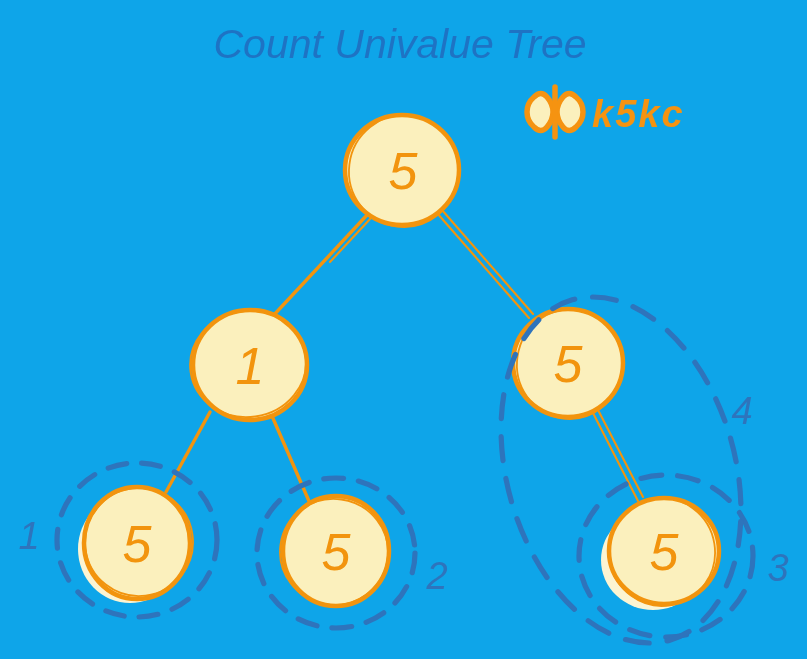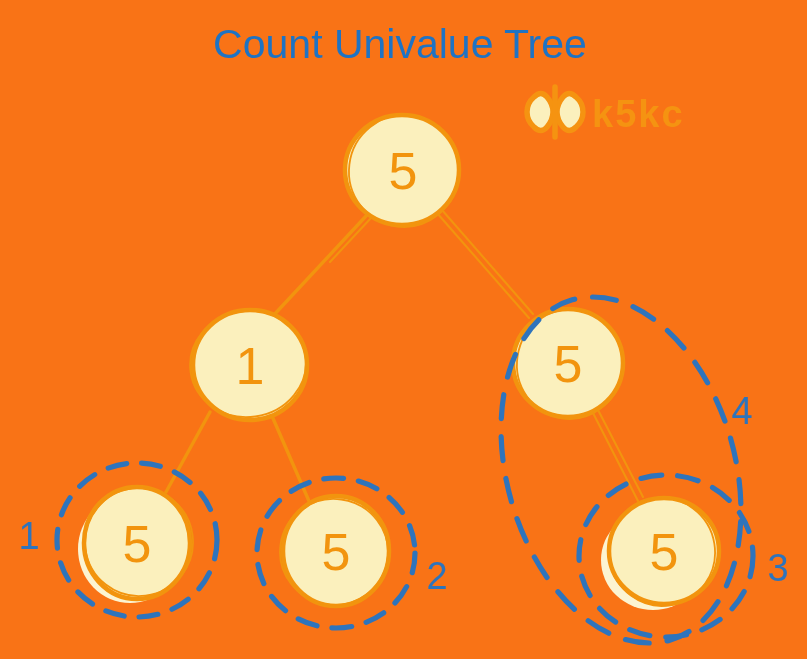--- a/index.html
+++ b/index.html
@@ -1,16 +1,16 @@
 <!DOCTYPE html>
 <html style="--title-blue: #1E73C4; --annotation-blue: #2E74BC; --node-stroke-orange: #F2940E; --node-fill-yellow: #FBF0BD; --node-fill-pale: #FCF4D2; --logo-orange: #F59311;"><head>
 <meta charset="utf-8">
 <style>
   html, body { margin: 0; padding: 0; background: #ffffff; }
-  .canvas { position: relative; width: 807px; height: 659px; background: #f97316; overflow: hidden; }
+  .canvas { position: relative; width: 807px; height: 659px; background: #0ea5e9; overflow: hidden; font-style: italic; }
   svg { display: block; }
   text { font-family: "Liberation Sans", sans-serif; }
 
   .title        { fill: var(--title-blue); font-size: 41px; text-anchor: middle; }
   .logo-shape   { fill: var(--node-fill-yellow); stroke: var(--logo-orange); stroke-width: 5.5; stroke-linejoin: round; }
   .logo-line    { stroke: var(--logo-orange); stroke-width: 5.5; stroke-linecap: round; }
   .logo-text    { fill: var(--logo-orange); font-size: 38px; font-weight: bold; letter-spacing: 2px; }
 
   .edge         { stroke: var(--node-stroke-orange); stroke-width: 3.4; stroke-linecap: round; fill: none; }
   .edge-thin    { stroke-width: 2.1; }

